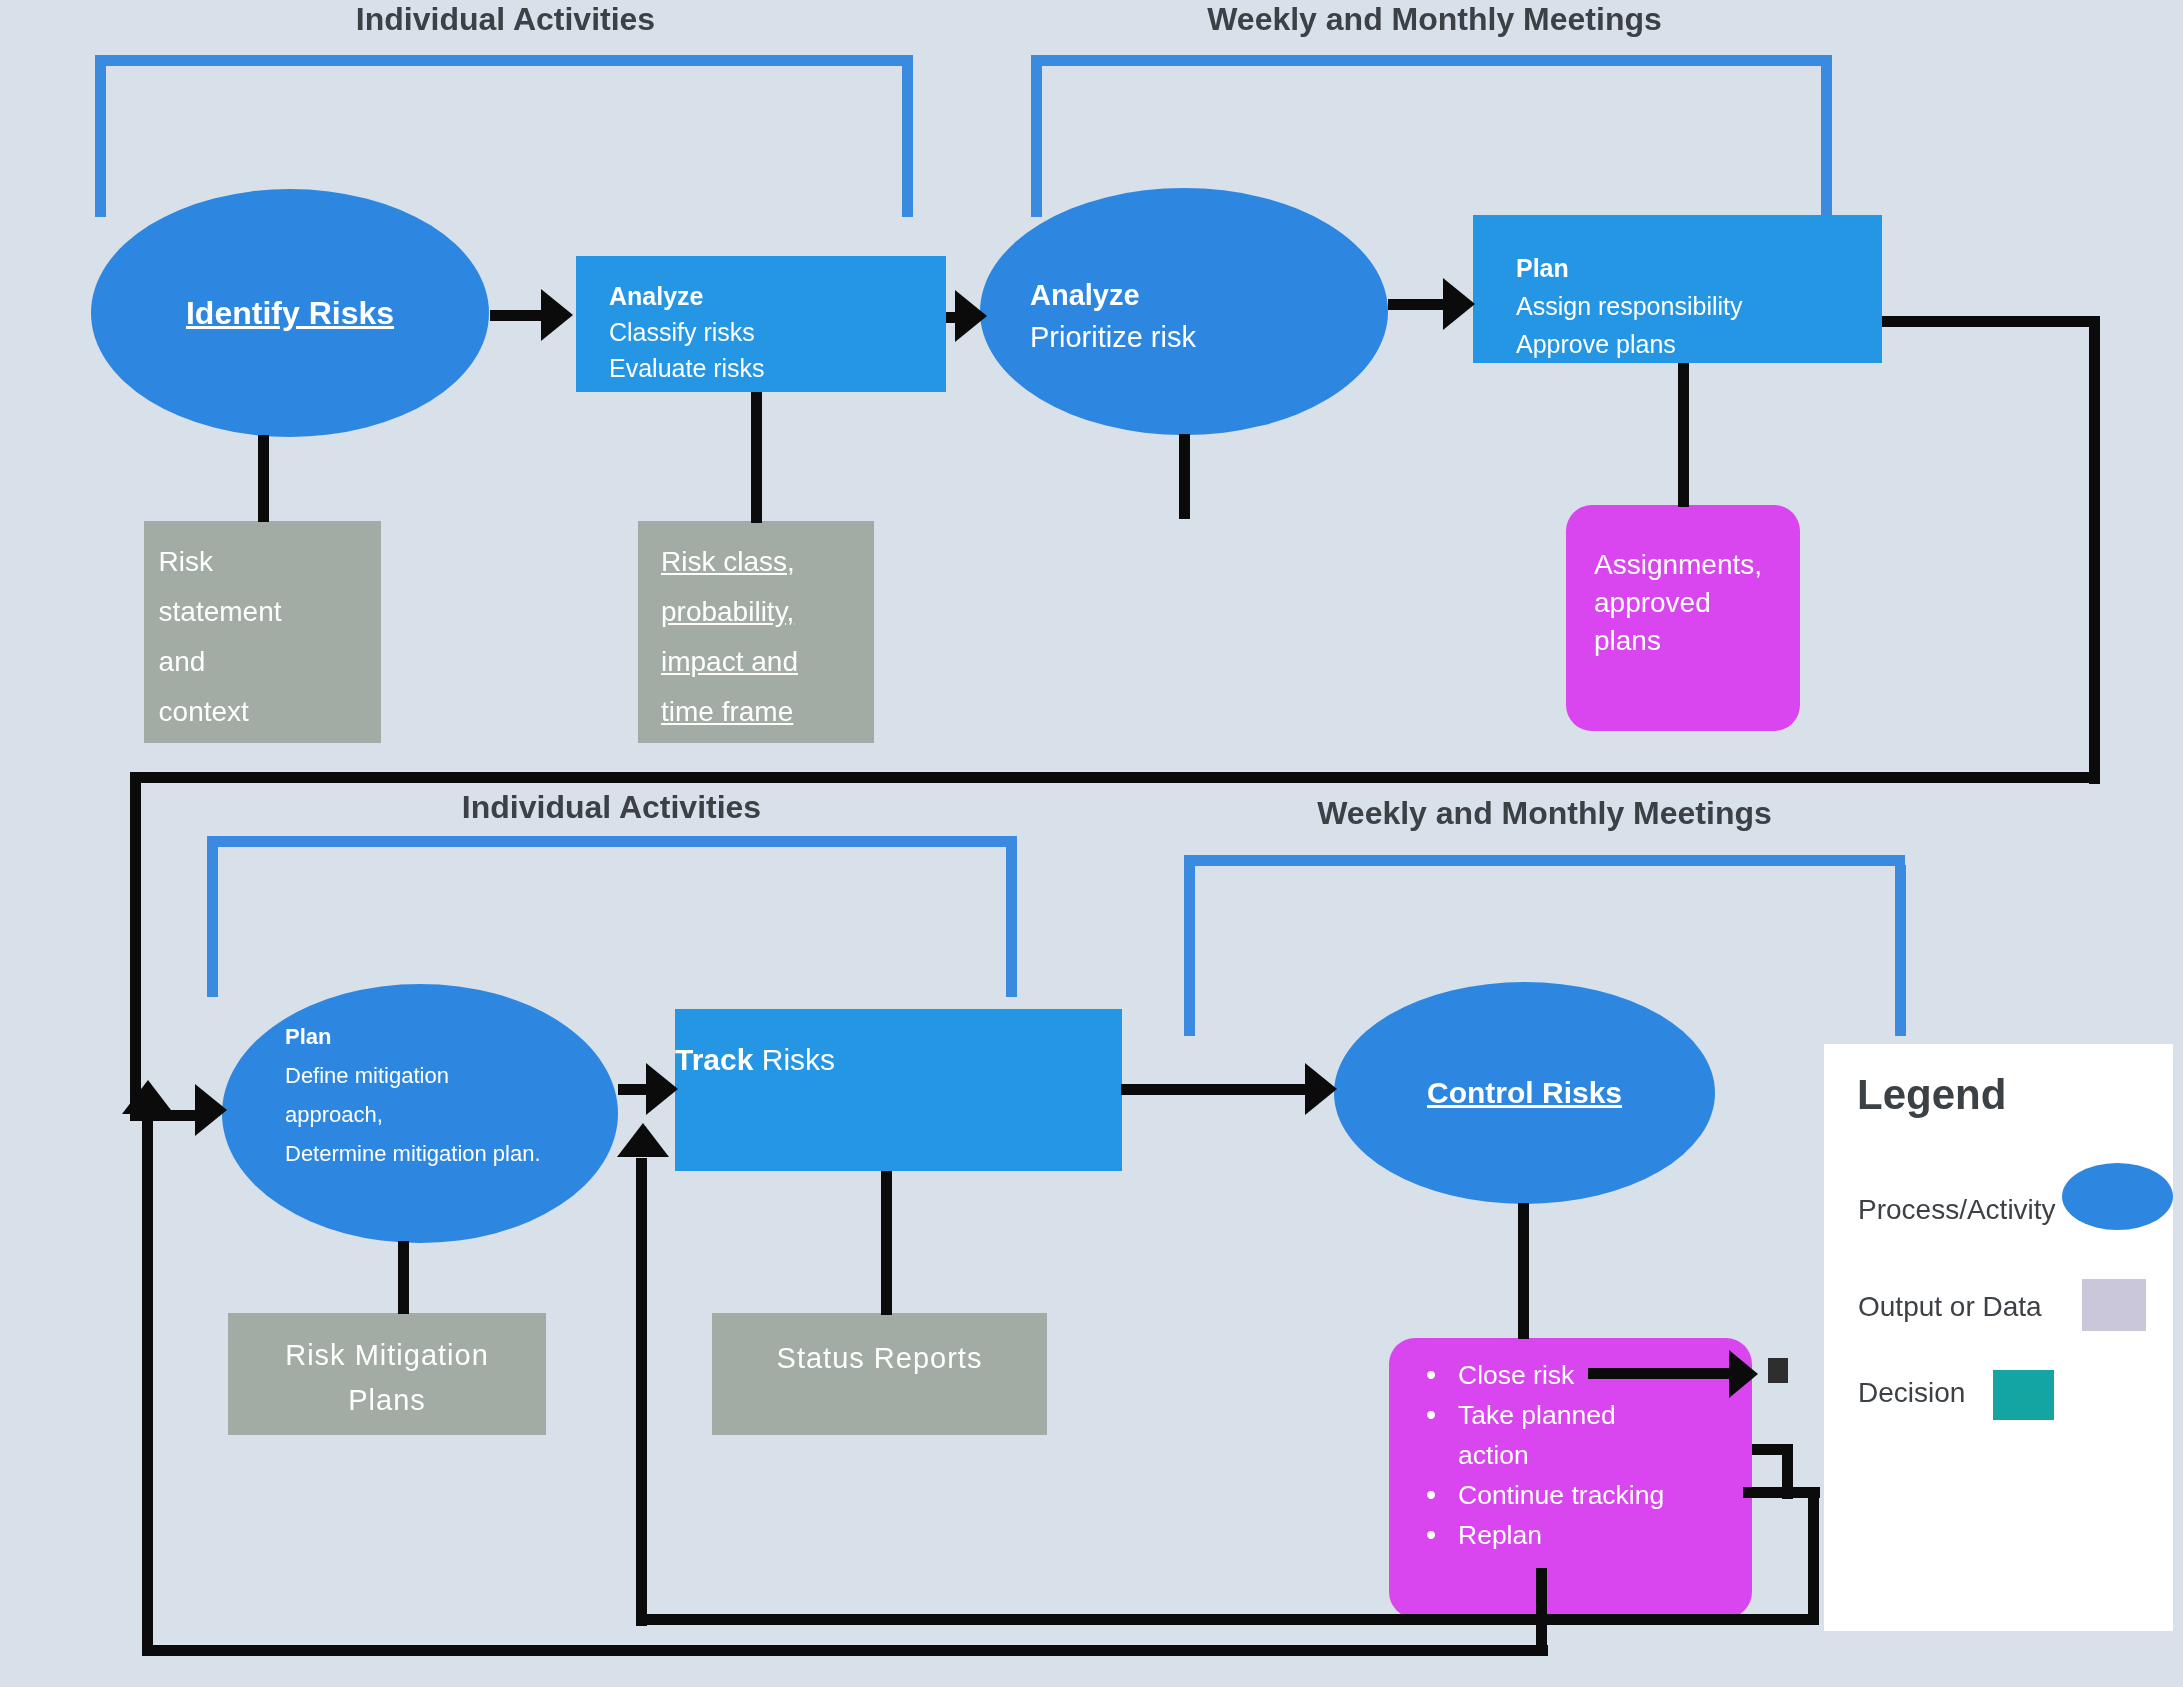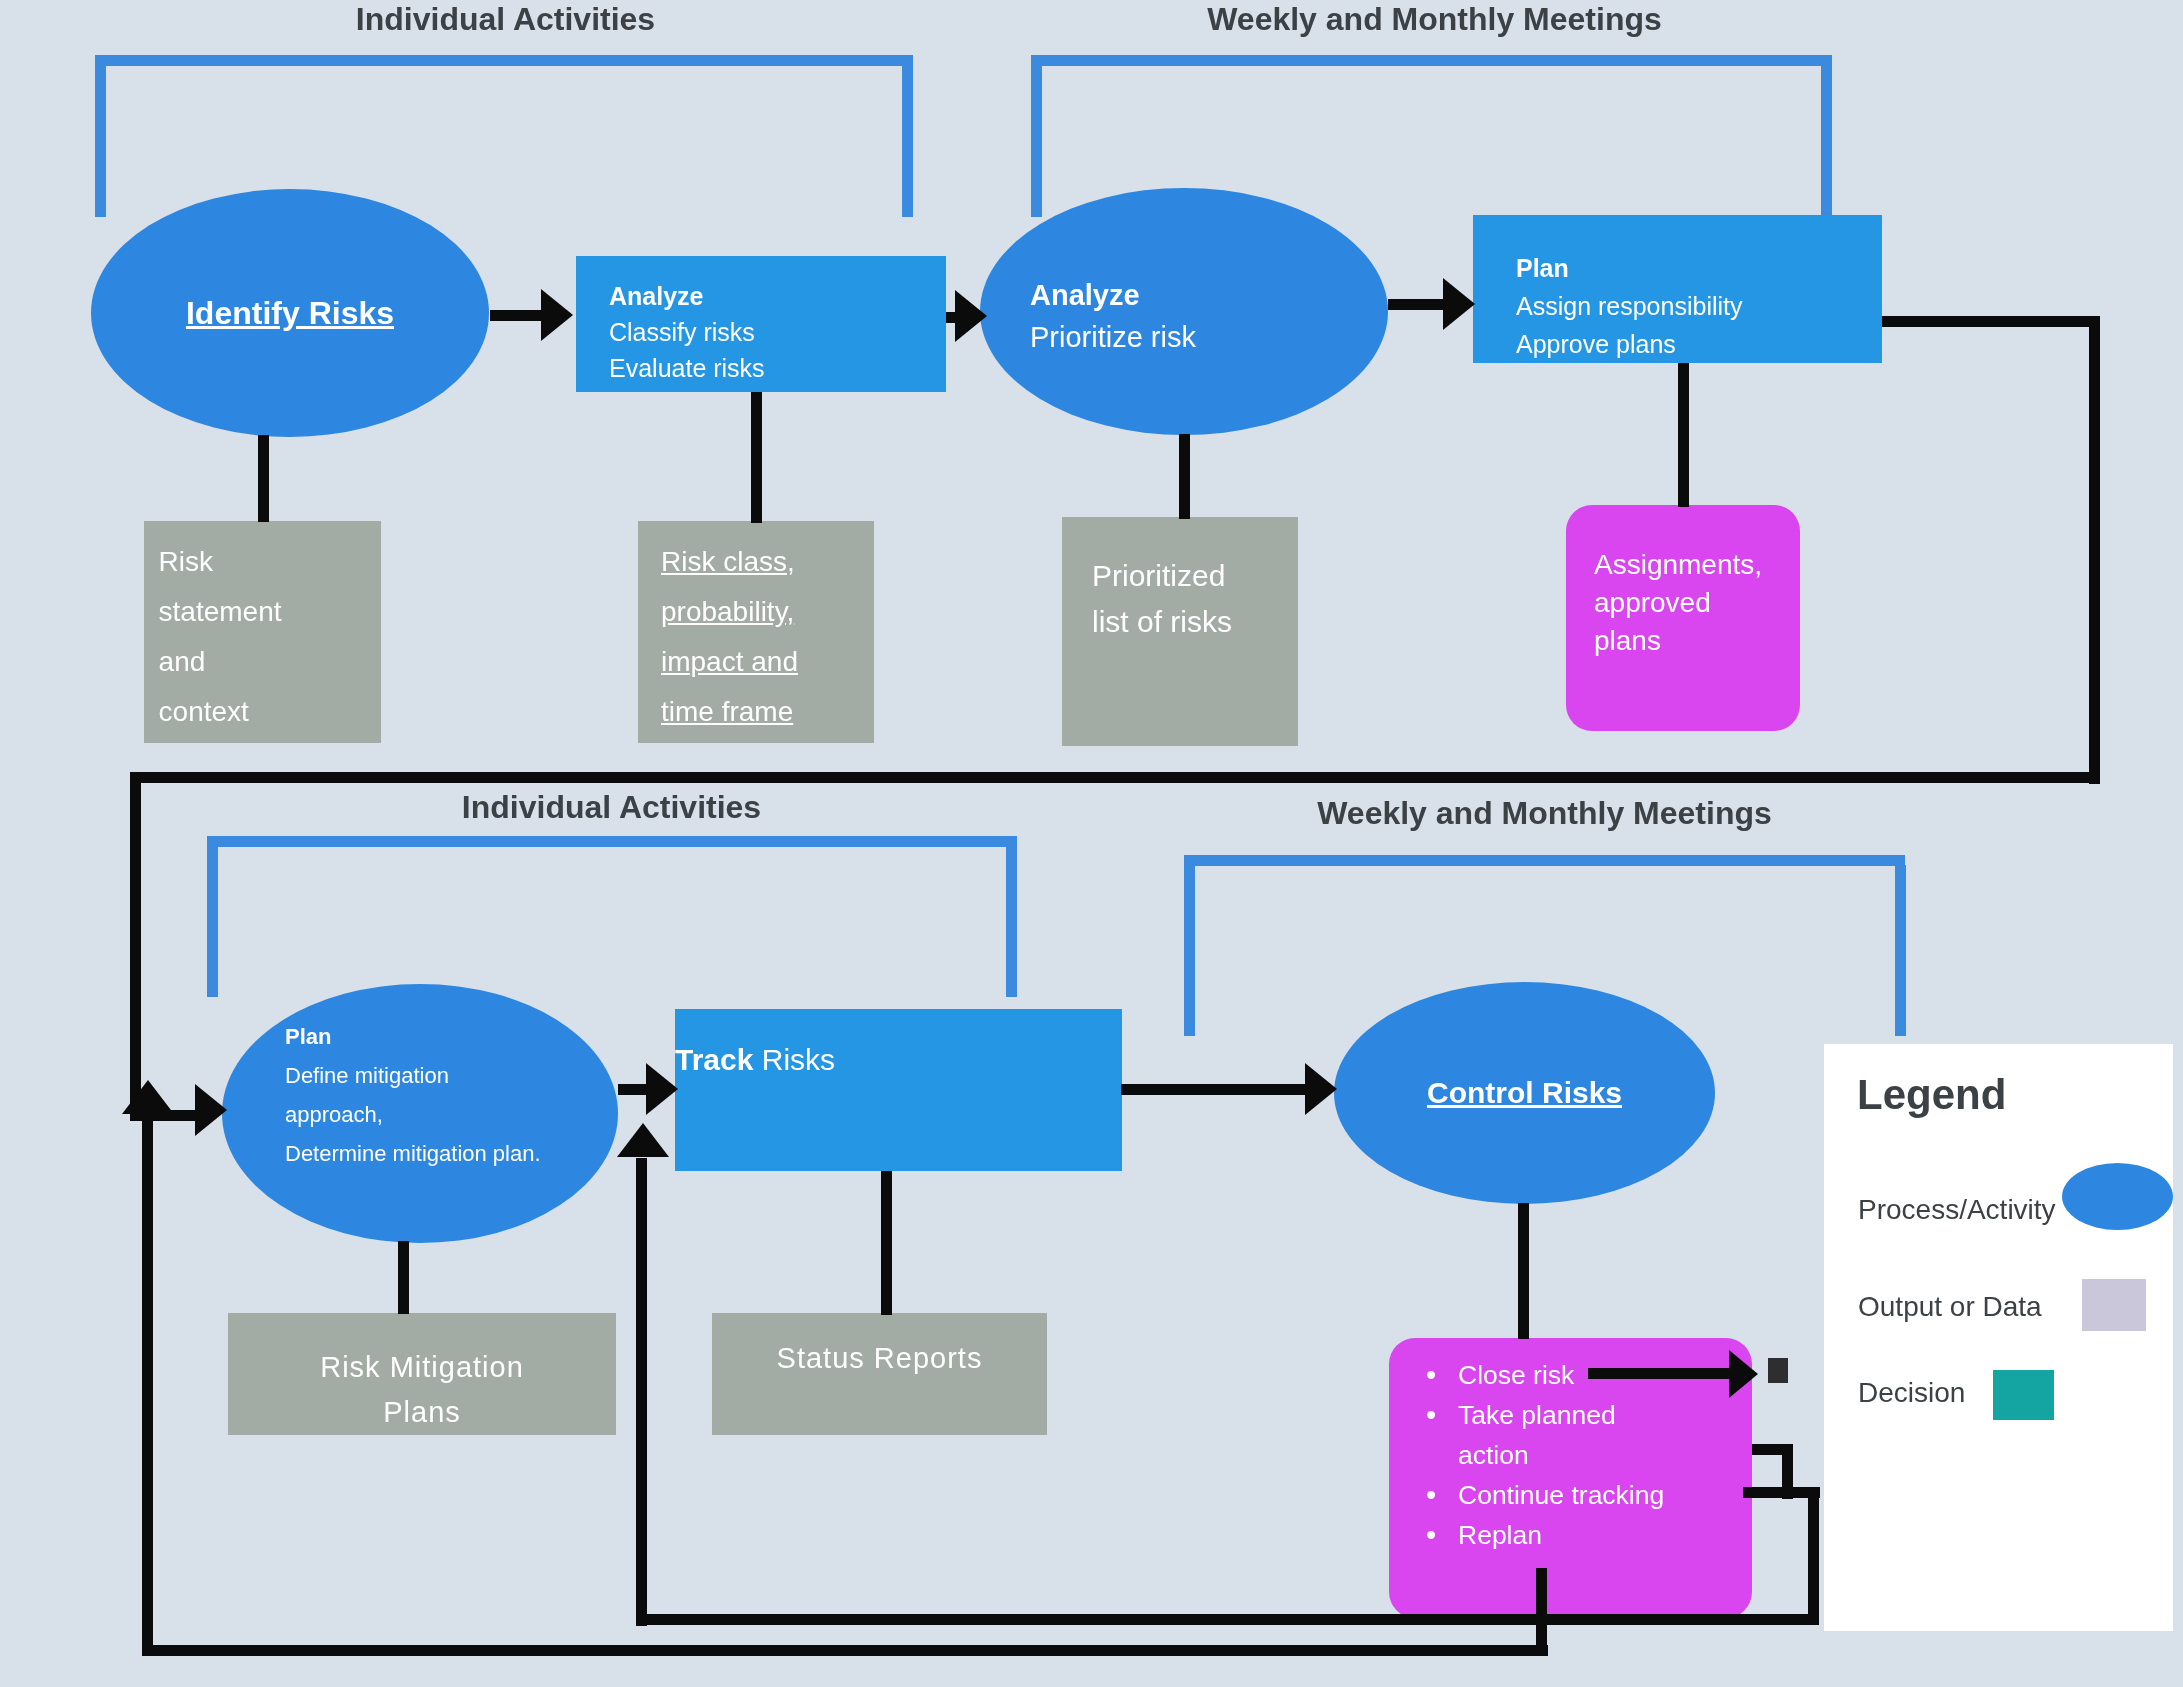--- a/index.html
+++ b/index.html
@@ -89,24 +89,20 @@
     <div>context</div>
   </div>
 
   <div class="graybox" style="left:638px;top:521px;width:236px;height:222px;padding:16px 0 0 23px;box-sizing:border-box;font-size:28px;line-height:50px;text-decoration:underline;">
     <div>Risk class,</div>
     <div>probability,</div>
     <div>impact and</div>
     <div>time frame</div>
   </div>
 
-  <div class="graybox" style="left:1062px;top:517px;width:236px;height:229px;padding:36px 0 0 30px;box-sizing:border-box;font-size:30px;line-height:46px;">
-    <div>Prioritized</div>
-    <div>list of risks</div>
-  </div>
 
   <div class="tealbox" style="left:1566px;top:505px;width:234px;height:226px;padding:41px 0 0 28px;box-sizing:border-box;font-size:28px;line-height:38px;">
     <div>Assignments,</div>
     <div>approved</div>
     <div>plans</div>
   </div>
 
   <div class="oval" style="left:222px;top:984px;width:396px;height:259px;padding:33px 26.5px 0 63px;box-sizing:border-box;font-size:22px;line-height:39px;">
     <div class="t-bold">Plan</div>
     <div>Define mitigation</div>
@@ -115,21 +111,21 @@
   </div>
 
   <div class="bluebox" style="left:675px;top:1009px;width:447px;height:162px;padding-top:34px;box-sizing:border-box;font-size:30px;">
     <span class="t-bold">Track</span><span> Risks</span>
   </div>
 
   <div class="oval center" style="left:1334px;top:982px;width:381px;height:222px;font-size:30px;font-weight:700;">
     <span>Control Risks</span>
   </div>
 
-  <div class="graybox" style="left:228px;top:1313px;width:388px;height:122px;padding-top:32px;box-sizing:border-box;font-size:29px;line-height:45px;text-align:center;letter-spacing:1px;">
+  <div class="graybox" style="left:228px;top:1313px;width:318px;height:122px;padding-top:20px;box-sizing:border-box;font-size:29px;line-height:45px;text-align:center;letter-spacing:1px;">
     <div>Risk Mitigation</div>
     <div>Plans</div>
   </div>
 
   <div class="graybox" style="left:712px;top:1313px;width:335px;height:122px;padding-top:23px;box-sizing:border-box;font-size:29px;line-height:45px;text-align:center;letter-spacing:1px;">
     <div>Status Reports</div>
   </div>
 
   <div class="tealbox" style="left:1389px;top:1338px;width:363px;height:280px;box-sizing:border-box;">
     <ul id="decision-list">

